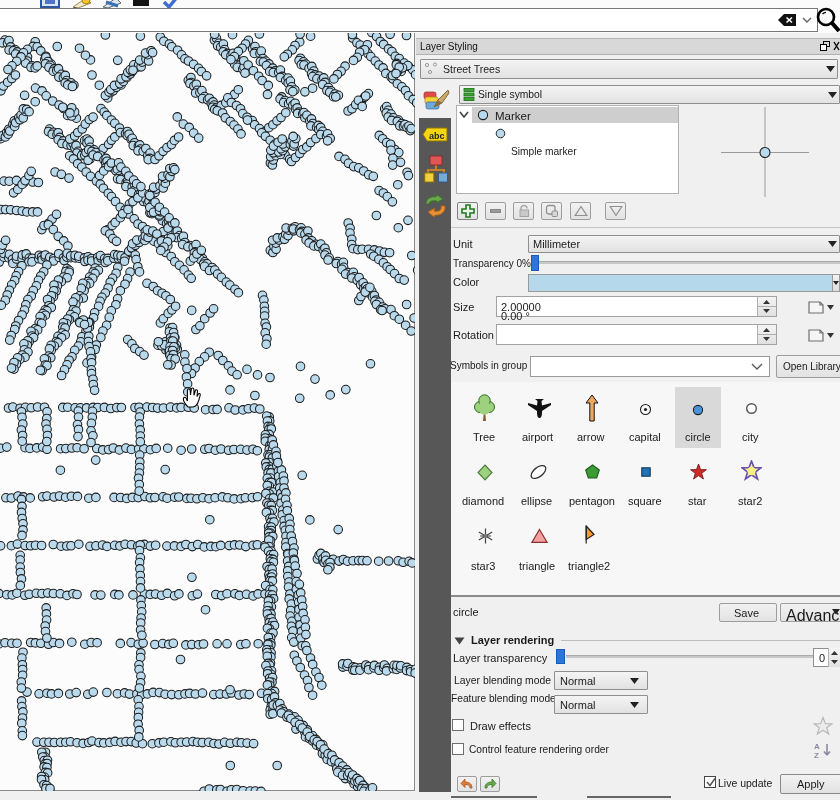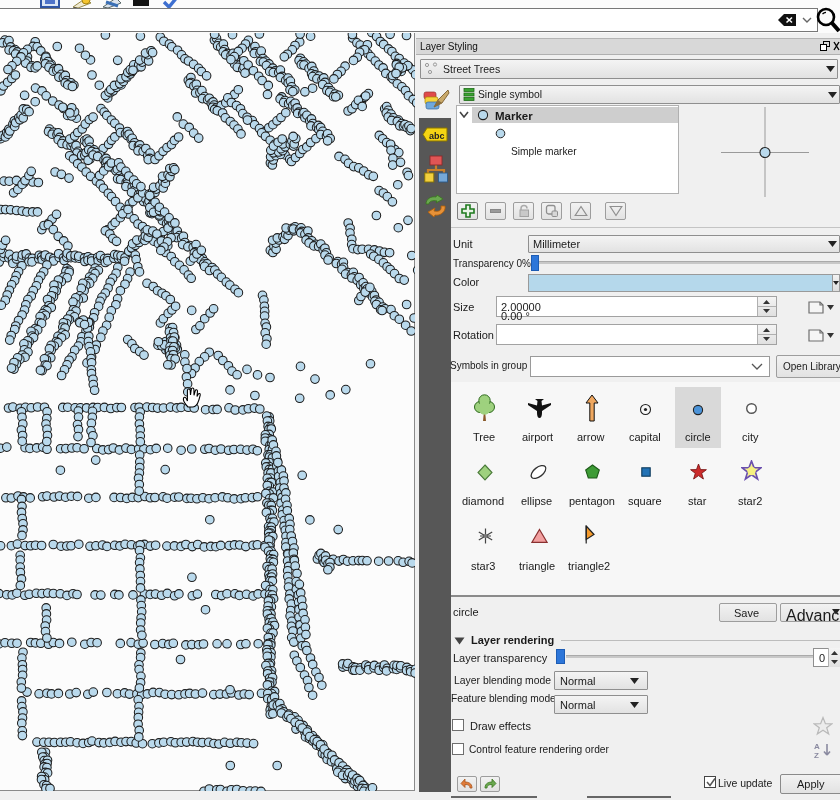--- a/index.html
+++ b/index.html
@@ -2177,21 +2177,21 @@
   </svg>
 
 <div class="abs" style="left:456px;top:105px;width:223px;height:89px;background:#fff;border:1px solid #b0b0b0"></div>
 <div class="abs" style="left:472px;top:107px;width:206px;height:16px;background:#cecece"></div>
 <svg class="abs" style="left:459px;top:111px" width="10" height="7">
     <path d="M1 1 L5 6 L9 1" stroke="#444" stroke-width="1.6" fill="none"></path>
   </svg>
 <svg class="abs" style="left:477px;top:109px" width="12" height="12">
     <circle cx="6" cy="6" r="4.6" fill="#b9d9ec" stroke="#222" stroke-width="1.1"></circle>
   </svg>
-<div class="lbl" style="left:495px;top:110px;font-weight:bold;font-size:11.5px">Marker</div>
+<div class="lbl" style="left:495px;top:110px;font-weight:normal;font-size:11.5px">Marker</div>
 <svg class="abs" style="left:495px;top:128px" width="11" height="11">
     <circle cx="5.5" cy="5.5" r="4.3" fill="#b9d9ec" stroke="#222" stroke-width="1"></circle>
   </svg>
 <div class="lbl" style="left:511px;top:146px;font-size:10.2px">Simple marker</div>
 
 <svg class="abs" style="left:715px;top:106px" width="100" height="92">
 <path d="M50 1 L50 91 M6 46.5 L94 46.5" stroke="#9a9a9a" stroke-width="1"></path>
 <circle cx="50" cy="46.5" r="5" fill="#b9d9ec" stroke="#222" stroke-width="1.1"></circle>
 </svg>
 

